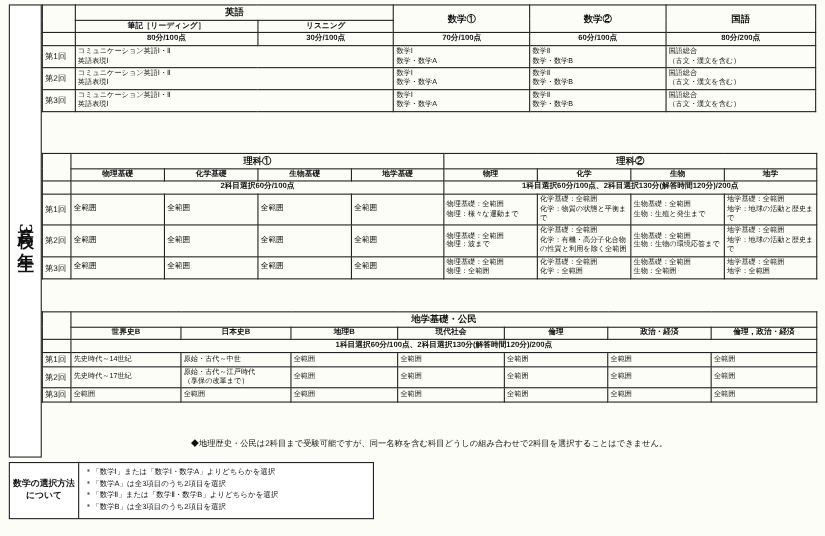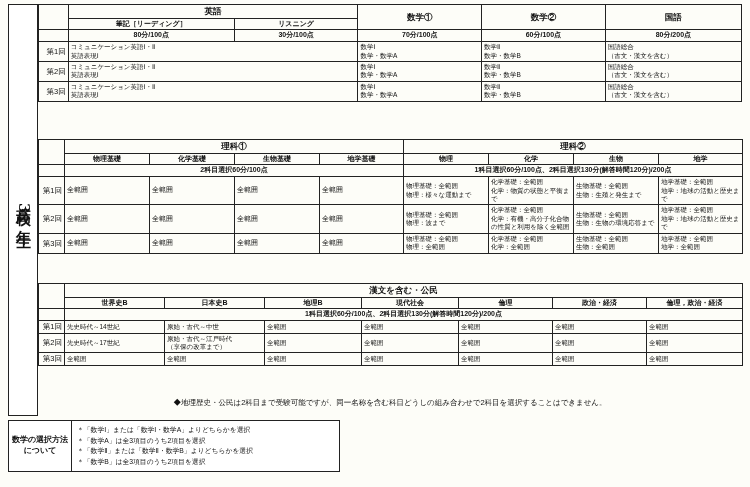--- a/index.html
+++ b/index.html
@@ -32,21 +32,21 @@
     padding:1px 2px;
     vertical-align:middle;
     font-weight:normal;
     font-size:7px;
     line-height:1.25;
   }
   .c{text-align:center;}
   .l{text-align:left;}
   .b{font-weight:bold;}
   .big{font-size:8.5px;}
-  .rowlabel{text-align:right;font-size:7.5px;width:26px;margin-left:39px;}
+  .rowlabel{text-align:left;font-size:7.5px;width:26px;margin-left:39px;}
 
   
   .blockA{position:absolute;left:38px;top:4px;width:704px;}
   .blockB{position:absolute;left:38px;top:139px;width:704px;}
   .blockC{position:absolute;left:38px;top:283px;width:704px;}
 
   .note{
     position:absolute;left:38px;top:398px;width:704px;
     font-size:7.5px;text-align:center;
   }
@@ -231,21 +231,21 @@
         <col style="width:100px">
         <col style="width:97px">
       <col style="width:97px">
         <col style="width:94px">
         <col style="width:94px">
         <col style="width:96px">
     </colgroup>
     <tbody>
         <tr>
       <td class="c" rowspan="2"></td>
-      <td class="c b big" colspan="7">漢文を含む・公民</td>
+      <td class="c b big" colspan="7">地学基礎・公民</td>
     </tr>
     <tr>
       <td class="c b">世界史B</td>
       <td class="c b">日本史B</td>
       <td class="c b">地理B</td>
       <td class="c b">現代社会</td>
       <td class="c b">倫理</td>
       <td class="c b">政治・経済</td>
       <td class="c b">倫理，政治・経済</td>
     </tr>

